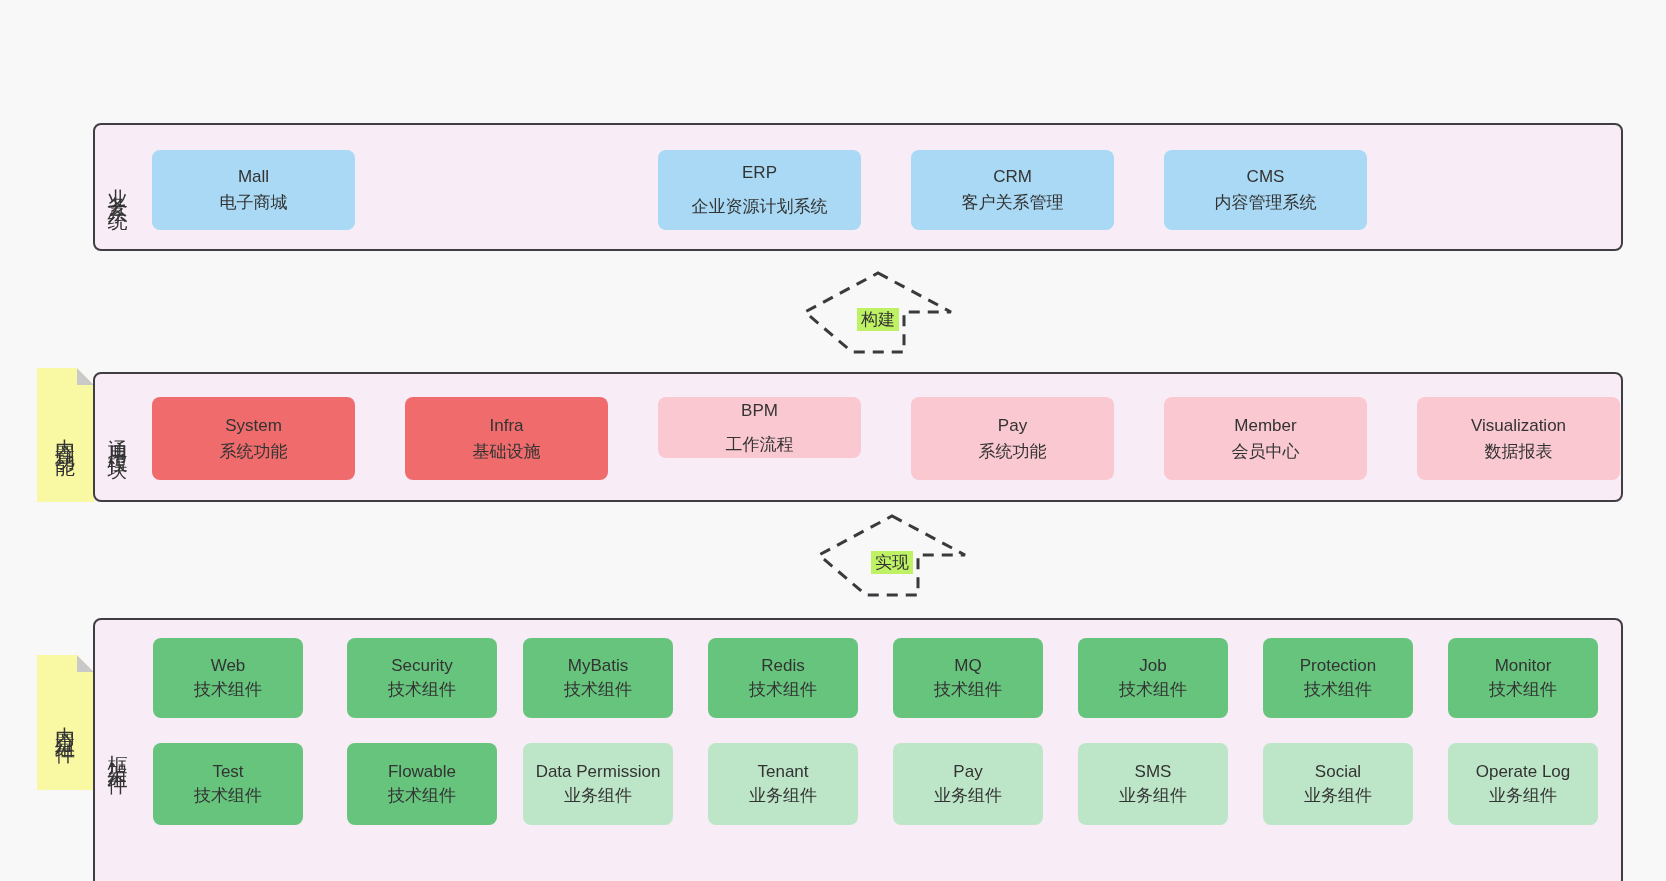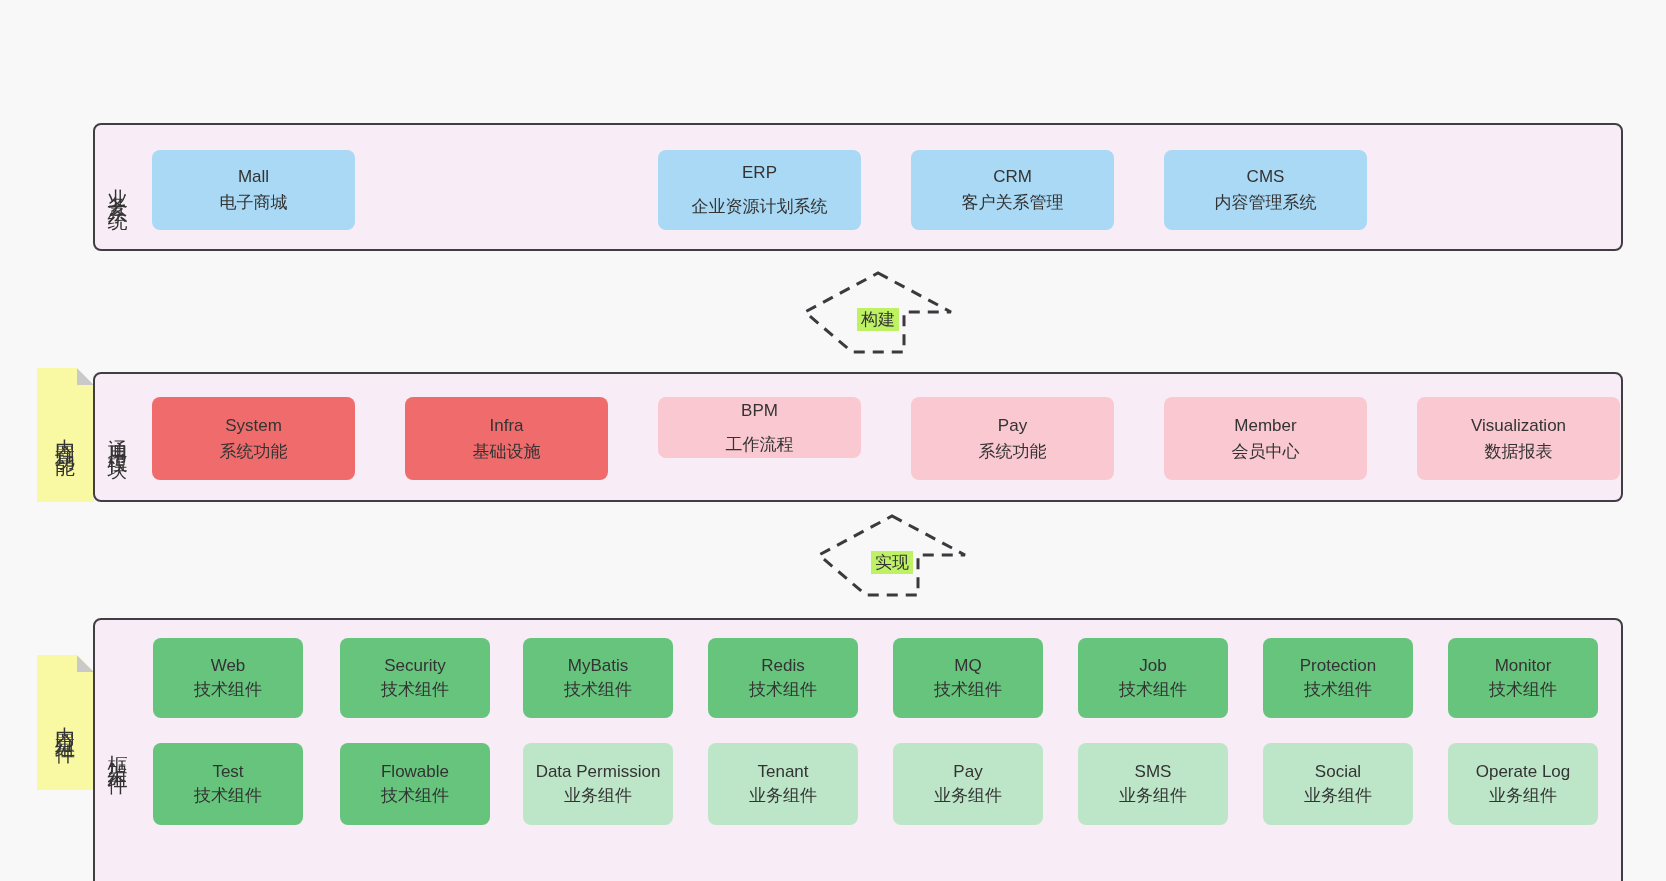--- a/index.html
+++ b/index.html
@@ -32,21 +32,21 @@
   .pink{background:#f9c8d1;}
   .gdark{background:#66c47d;}
   .glight{background:#bde6c8;}
   .w6{width:203px;height:80px;}
   .w8{width:150px;height:80px;line-height:24px;}
   .topRow{top:25px;}   
   .midRow{top:23px;}   
   .fRow1{top:18px;}
   .fRow2{top:123px;height:82px;}
   .c0{left:57px;}.c1{left:310px;}.c2{left:563px;gap:8px;}.c3{left:816px;}.c4{left:1069px;}.c5{left:1322px;}
-  .d0{left:58px;}.d1{left:245px;}.d2{left:428px;}.d3{left:613px;}.d4{left:798px;}.d5{left:983px;}.d6{left:1168px;}.d7{left:1353px;}
+  .d0{left:58px;}.d1{left:252px;}.d2{left:428px;}.d3{left:613px;}.d4{left:798px;}.d5{left:983px;}.d6{left:1168px;}.d7{left:1353px;}
   
   .note{
     position:absolute;left:37px;width:57px;background:#f9f9a3;
     clip-path:polygon(0 0, calc(100% - 17px) 0, 100% 17px, 100% 100%, 0 100%);
     display:flex;align-items:center;justify-content:center;
   }
   #note-modules{top:368px;height:134px;}
   #note-framework{top:655px;height:135px;}
   .fold{
     position:absolute;top:0;right:0;width:17px;height:17px;background:#c9c9c9;

